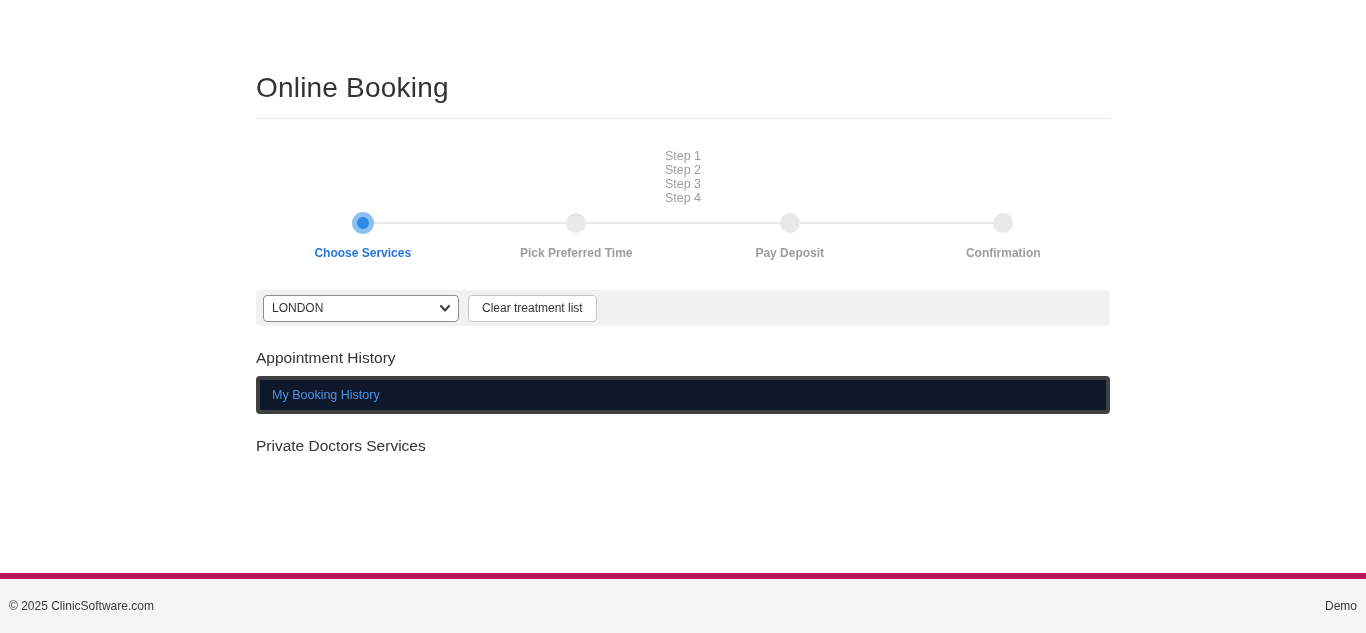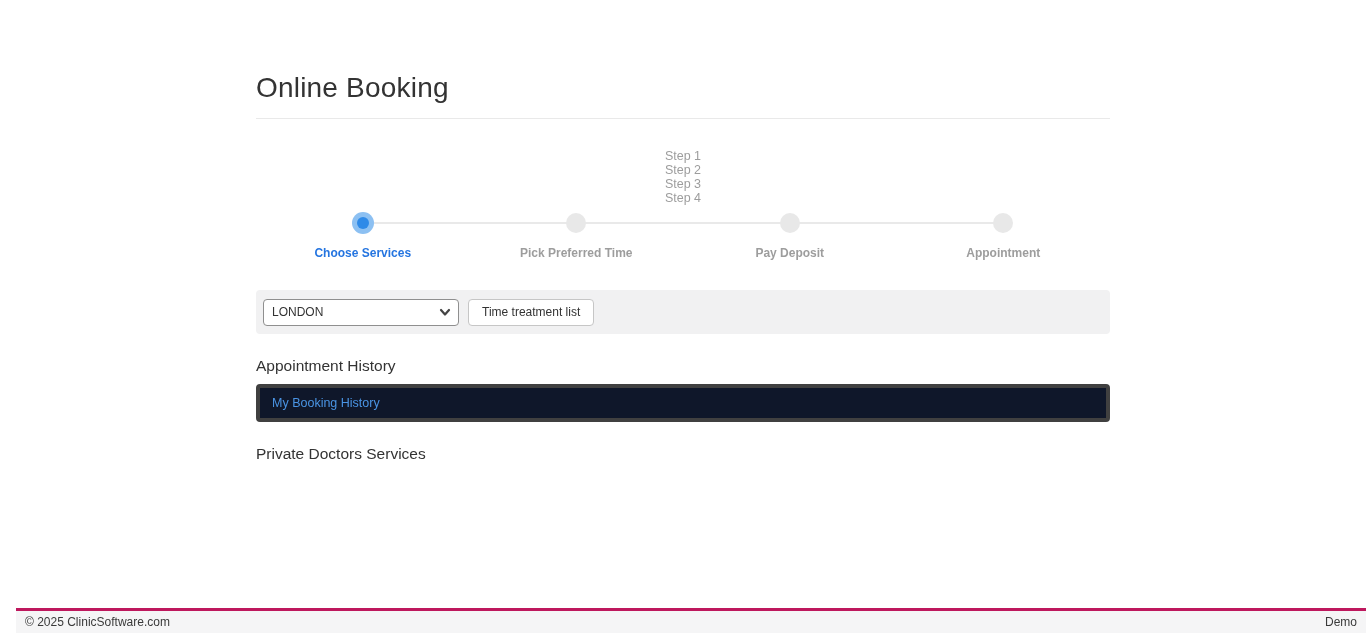--- a/index.html
+++ b/index.html
@@ -65,21 +65,21 @@
     flex: 1 1 0; text-align: center;
     font-size: 12px; font-weight: 700; color: #9d9d9d;
   }
   .step-bottom-label.active { color: #2575e0; }
 
   
   .toolbar {
     margin-top: 30px;
     background: #f1f1f2;
     border-radius: 4px;
-    height: 44px;
+    height: 36px;
     display: flex;
     align-items: center;
     gap: 9px;
     padding: 0 7px;
   }
   .select-wrap { position: relative; }
   select.location-select {
     appearance: none;
     -webkit-appearance: none;
     width: 196px;
@@ -129,27 +129,27 @@
     padding: 8px 12px;
     font-size: 12.5px;
     color: #4a94e4;
     text-decoration: none;
   }
   .list-group a + a { border-top: 1px solid #e3e3e3; }
 
   
   .footer {
     position: fixed;
-    left: 16px; right: 0; bottom: 0;
+    left: 0; right: 0; bottom: 0;
     background: #f5f5f6;
-    border-top: 3px solid #be185d;
+    border-top: 6px solid #be185d;
     display: flex;
     justify-content: space-between;
     align-items: center;
-    padding: 4px 9px;
+    padding: 20px 9px;
     font-size: 12px;
     color: #3a3a3a;
   }
 </style>
 </head>
 <body>
 
 <div class="container">
 
   <h1 class="page-title">Online Booking</h1>
@@ -178,36 +178,36 @@
         </div>
         <div class="dot-cell">
           <div class="dot"></div>
         </div>
       </div>
     </div>
     <div class="step-bottom-row">
       <div class="step-bottom-label active">Choose Services</div>
       <div class="step-bottom-label">Pick Preferred Time</div>
       <div class="step-bottom-label">Pay Deposit</div>
-      <div class="step-bottom-label">Appointment</div>
+      <div class="step-bottom-label">Confirmation</div>
     </div>
   </div>
 
   <div class="toolbar">
     <div class="select-wrap">
       <select class="location-select">
         <option>LONDON</option>
       </select>
       <span class="select-chevron">
         <svg width="12" height="12" viewBox="0 0 12 12">
             <polyline points="2,4 6,8.5 10,4" fill="none" stroke="#444" stroke-width="2.2" stroke-linecap="round" stroke-linejoin="round"></polyline>
           </svg>
       </span>
     </div>
-    <button class="clear-btn">Time treatment list</button>
+    <button class="clear-btn">Clear treatment list</button>
   </div>
 
   <div class="section">
     <div class="section-heading">Appointment History</div>
     <div class="list-group">
       <a href="#">My Booking History</a>
     </div>
   </div>
 
 

